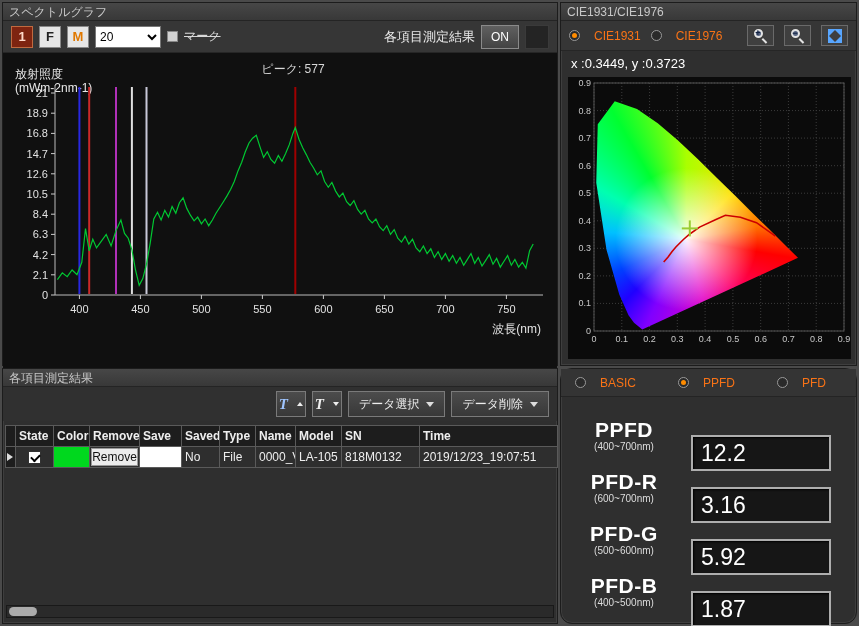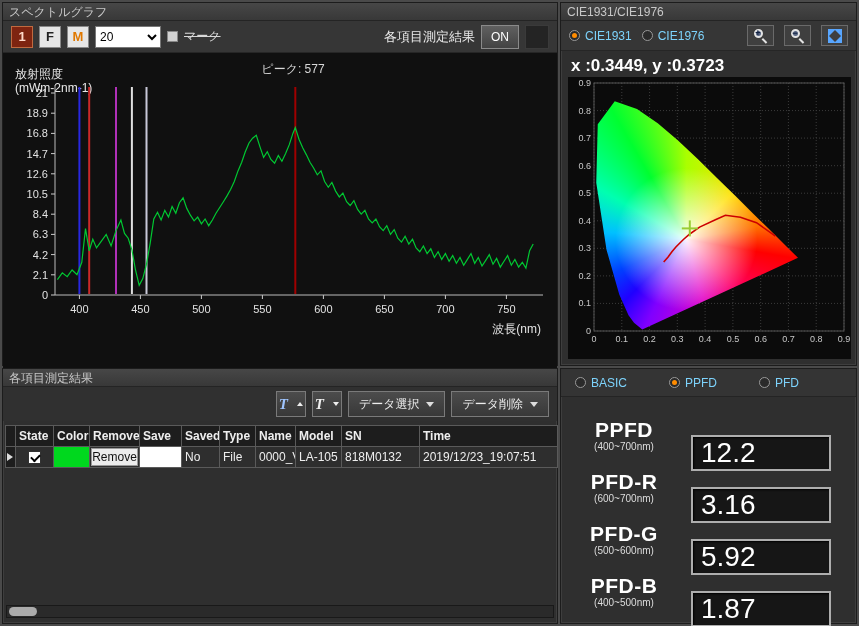--- a/index.html
+++ b/index.html
@@ -11,21 +11,21 @@
     overflow: hidden;
   }
   svg text { font-family: "Liberation Sans", sans-serif; }
 
   .panel { position: absolute; background: #2f2f2f; border: 1px solid #1c1c1c; box-shadow: inset 0 0 0 1px #3e3e3e; }
   .panel-header { height: 18px; line-height: 18px; padding-left: 6px; font-size: 12px; color: #c8c8c8; background: linear-gradient(#474747,#383838); border-bottom: 1px solid #242424; }
 
   #panel-spectral { left: 2px; top: 2px; width: 556px; height: 364px; }
   #panel-cie      { left: 560px; top: 2px; width: 297px; height: 364px; }
   #panel-results  { left: 2px; top: 368px; width: 556px; height: 256px; }
-  #panel-ppfd     { left: 560px; top: 368px; width: 297px; height: 256px; }
+  #panel-ppfd     { left: 560px; top: 368px; width: 297px; height: 256px; border-radius: 12px; }
 
   
   .toolbar { display: flex; align-items: center; gap: 6px; height: 32px; padding: 0 8px; background: #363636; border-bottom: 1px solid #262626; }
   .sq-btn { width: 22px; height: 22px; border: 1px solid #888; font-size: 13px; font-weight: bold; display: flex; align-items: center; justify-content: center; cursor: pointer; }
   #btn-1 { background: #7e2410; color: #ffd9c9; border-color: #c06a40; }
   #btn-F { background: #e6e6e6; color: #222; }
   #btn-M { background: #e6e6e6; color: #e07800; }
   select.avg { width: 66px; height: 22px; background: #fff; color: #000; border: 1px solid #777; font-size: 12px; }
   .checkbox-sm { width: 11px; height: 11px; background: #d2d2d2; border: 1px solid #888; display: inline-block; }
   .mark-label { font-size: 12px; color: #d8d8d8; text-decoration: line-through; }
@@ -35,35 +35,35 @@
   .off-stub { width: 24px; height: 24px; background: #242424; border: 1px solid #3a3a3a; }
 
   
   .chart-zone { position: relative; height: 372px; background: #101010; }
   .yaxis-title { position: absolute; left: 12px; top: 14px; color: #e8e8e8; font-size: 12px; line-height: 14px; }
   .peak-label { position: absolute; left: 180px; top: 8px; width: 220px; text-align: center; color: #d8d8d8; font-size: 12px; }
   #spectrum-svg { position: absolute; left: 2px; top: 26px; }
 
   
   .cie-toolbar { display: flex; align-items: center; height: 30px; padding: 0 8px; gap: 10px; background: #363636; border-bottom: 1px solid #262626; }
-  .radio { display: inline-flex; align-items: center; gap: 5px; font-size: 12px; color: #7dd3fc; cursor: pointer; }
+  .radio { display: inline-flex; align-items: center; gap: 14px; font-size: 12px; color: #f97316; cursor: pointer; }
   .radio .dot { width: 11px; height: 11px; border-radius: 50%; background: #2a2a2a; border: 1px solid #999; position: relative; }
   .radio.selected .dot::after { content: ""; position: absolute; inset: 2px; border-radius: 50%; background: #ff8c00; }
   .tool-btn { width: 27px; height: 21px; background: #3f3f3f; border: 1px solid #6a6a6a; display: flex; align-items: center; justify-content: center; position: relative; cursor: pointer; }
   .mag-icon { position: relative; width: 14px; height: 14px; }
   .mag-icon .lens { position: absolute; left: 0; top: 0; width: 9px; height: 9px; border: 2px solid #e4e4e4; border-radius: 50%; background: rgba(130,170,255,0.35); }
   .mag-icon .handle { position: absolute; left: 9px; top: 9px; width: 6px; height: 2px; background: #e4e4e4; transform: rotate(45deg); transform-origin: 0 0; }
   .mag-icon .sign { position: absolute; left: 0; top: 0; width: 9px; height: 9px; line-height: 9px; text-align: center; font-size: 9px; font-weight: bold; color: #102040; }
   .fit-icon { position: relative; width: 14px; height: 14px; }
   .fit-icon i { position: absolute; width: 0; height: 0; border: 4px solid transparent; }
   .fit-icon i.tl { left: 0; top: 0; border-left-color: #58a6ff; border-top-color: #58a6ff; }
   .fit-icon i.tr { right: 0; top: 0; border-right-color: #58a6ff; border-top-color: #58a6ff; }
   .fit-icon i.bl { left: 0; bottom: 0; border-left-color: #58a6ff; border-bottom-color: #58a6ff; }
   .fit-icon i.br { right: 0; bottom: 0; border-right-color: #58a6ff; border-bottom-color: #58a6ff; }
-  .coords { padding: 5px 0 0 10px; font-size: 17px; font-weight: bold; color: #fff; }
+  .coords { padding: 5px 0 0 10px; font-size: 13px; font-weight: normal; color: #fff; }
   .cie-plot { position: absolute; left: 7px; top: 74px; width: 283px; height: 282px; background: #0b0b0b; }
   #cie-grid, #cie-overlay { position: absolute; left: 0; top: 0; }
   #cie-overlay { pointer-events: none; }
   .horseshoe {
     position: absolute;
     background:
       radial-gradient(circle at 37% 63%, rgba(255,255,255,0.95) 0%, rgba(255,255,255,0) 32%),
       conic-gradient(from 0deg at 37% 63%,
         #aaff00 0deg, #ffe000 45deg, #ff7000 80deg, #ff0000 100deg,
         #ff0066 135deg, #e100c8 165deg, #8000ff 205deg, #2000ff 225deg,
@@ -95,21 +95,21 @@
   .hscroll { position: absolute; left: 3px; bottom: 5px; width: 548px; height: 13px; background: #2a2a2a; border: 1px solid #191919; }
   .hscroll .thumb { position: absolute; left: 2px; top: 1px; width: 28px; height: 9px; background: #ababab; border-radius: 5px; cursor: pointer; }
 
   
   .ppfd-top { display: flex; align-items: center; height: 28px; padding: 0 14px; gap: 42px; background: #343434; border-bottom: 1px solid #242424; }
   .ppfd-top .spacer { flex: 1; }
   .meas-row { position: absolute; left: 0; width: 100%; height: 48px; display: flex; align-items: center; }
   .meas-label { width: 126px; text-align: center; color: #fff; }
   .meas-label .main { font-size: 21px; font-weight: bold; letter-spacing: 0.5px; line-height: 22px; }
   .meas-label .range { font-size: 10px; color: #ddd; }
-  .meas-value { width: 140px; height: 36px; margin-left: 4px; background: #161616; border: 2px solid #aeaeae; box-shadow: inset 1px 1px 2px #000; color: #fff; font-size: 28px; line-height: 32px; padding-left: 8px; margin-top: 36px; }
+  .meas-value { width: 140px; height: 36px; margin-left: 4px; background: #161616; border: 2px solid #aeaeae; box-shadow: inset 1px 1px 2px #000; color: #fff; font-size: 23px; line-height: 32px; padding-left: 8px; margin-top: 36px; }
   #row-ppfd  { top: 42px; }
   #row-pfd-r { top: 94px; }
   #row-pfd-g { top: 146px; }
   #row-pfd-b { top: 198px; }
 </style>
 </head>
 <body>
 
 <div class="panel" id="panel-spectral">
   <div class="panel-header">スペクトルグラフ</div>

